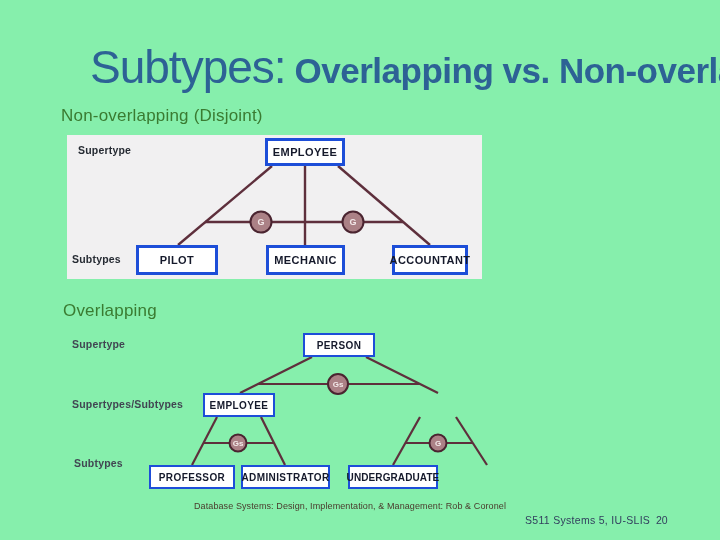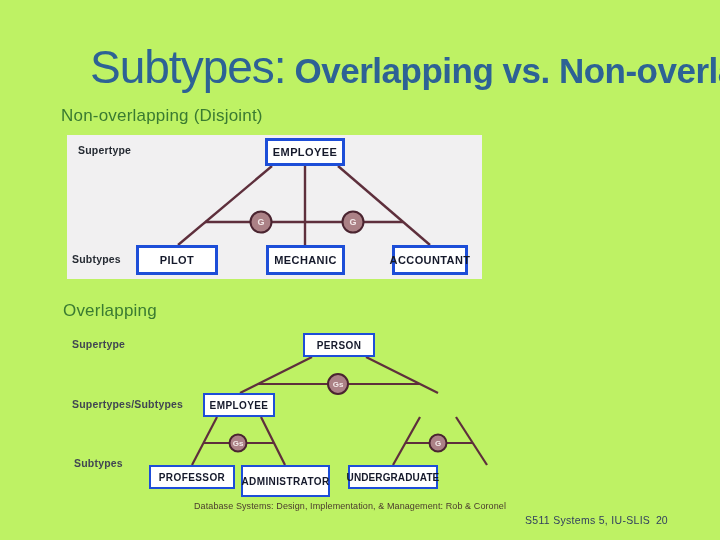--- a/index.html
+++ b/index.html
@@ -1,17 +1,17 @@
 <!DOCTYPE html>
 <html><head>
 <meta charset="utf-8">
 <style>
   html,body{margin:0;padding:0;background:#ffffff;}
   #slide{
-    position:relative;width:720px;height:540px;background:#bef264;
+    position:relative;width:720px;height:540px;background:#86efac;
     font-family:"Liberation Sans",sans-serif;overflow:hidden;
   }
   
   #title{
     position:absolute;left:90px;top:40px;display:flex;align-items:baseline;gap:9px;
     color:#2d6295;white-space:nowrap;
   }
   #title .lead{font-size:46px;font-weight:500;letter-spacing:-1px;}
   #title .rest{font-size:35px;font-weight:700;letter-spacing:-0.5px;}
   
@@ -114,20 +114,20 @@
   <div class="ebox d1box" style="left:266px;top:245px;width:79px;height:30px;">MECHANIC</div>
   <div class="ebox d1box" style="left:392px;top:245px;width:76px;height:30px;">ACCOUNTANT</div>
 
   <div class="rowlabel soft" style="left:72px;top:338px;">Supertype</div>
   <div class="rowlabel soft" style="left:72px;top:398px;">Supertypes/Subtypes</div>
   <div class="rowlabel soft" style="left:74px;top:457px;">Subtypes</div>
 
   <div class="ebox d2box" style="left:303px;top:333px;width:72px;height:24px;">PERSON</div>
   <div class="ebox d2box" style="left:203px;top:393px;width:72px;height:24px;">EMPLOYEE</div>
   <div class="ebox d2box" style="left:149px;top:465px;width:86px;height:24px;">PROFESSOR</div>
-  <div class="ebox d2box" style="left:241px;top:465px;width:89px;height:32px;">ADMINISTRATOR</div>
+  <div class="ebox d2box" style="left:241px;top:465px;width:89px;height:24px;">ADMINISTRATOR</div>
   <div class="ebox d2box" style="left:348px;top:465px;width:90px;height:24px;letter-spacing:0.1px;">UNDERGRADUATE</div>
 
   <div id="footer-book">Database Systems: Design, Implementation, &amp; Management: Rob &amp; Coronel</div>
   <div id="footer-course">S511 Systems 5, IU-SLIS</div>
   <div id="footer-page">20</div>
 
 </div>
 
 </body></html>

